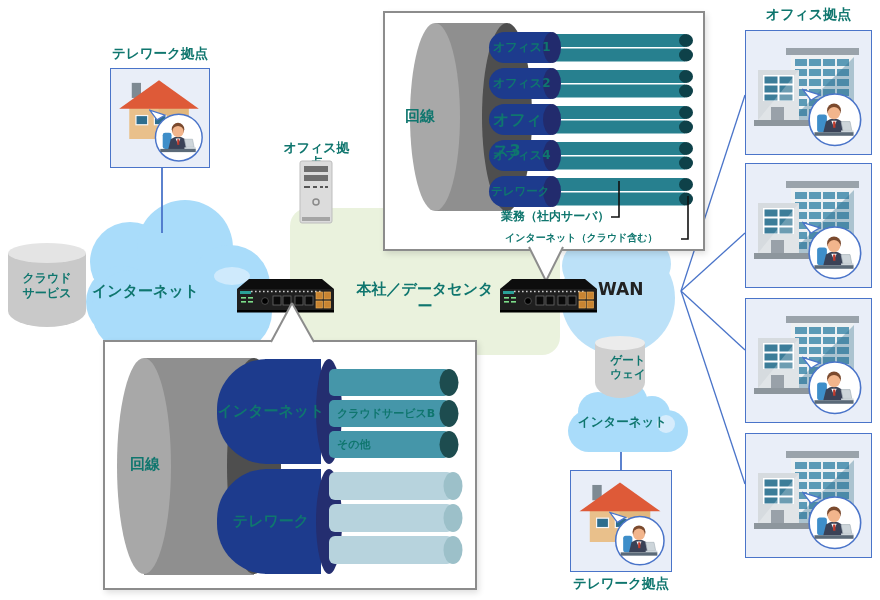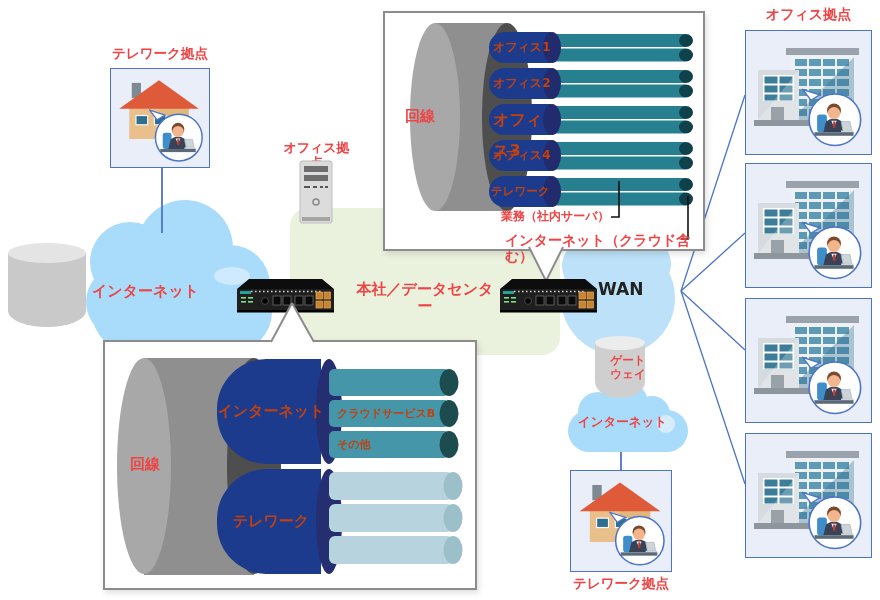--- a/index.html
+++ b/index.html
@@ -1,24 +1,24 @@
 <!DOCTYPE html>
 <html><head>
 <meta charset="utf-8">
 <style>
   html,body{margin:0;padding:0;background:#fff;}
   #canvas{position:relative;width:880px;height:600px;background:#fff;overflow:hidden;
           font-family:"DejaVu Sans","Liberation Sans",sans-serif;color:#111;}
   .abs{position:absolute;}
-  .lbl{position:absolute;font-weight:bold;color:#ef4444;line-height:1.15;}
+  .lbl{position:absolute;font-weight:bold;color:#0f766e;line-height:1.15;}
   .ctr{text-align:center;}
   .panel{position:absolute;background:#fff;border:2px solid #8c8c8c;box-sizing:border-box;
          box-shadow:2px 3px 6px rgba(0,0,0,.12);}
   .site-box{position:absolute;background:#e9eef8;border:1.5px solid #4a74c9;box-sizing:border-box;}
-  .pipe-label{position:absolute;font-weight:bold;color:#c2410c;}
+  .pipe-label{position:absolute;font-weight:bold;color:#0f766e;}
   .cyl-body{position:absolute;background:#c9c9c9;border-radius:0 0 50% 50%/0 0 16px 16px;}
   .cyl-top{position:absolute;border-radius:50%;}
   svg{display:block;}
 </style>
 </head>
 <body>
 
 <div id="canvas">
 
   <div class="abs" style="left:290px;top:208px;width:270px;height:147px;background:#eaf2dd;border-radius:18px;"></div>
@@ -51,20 +51,24 @@
       <circle cx="92" cy="30" r="18"></circle>
       <rect x="8" y="26" width="120" height="42" rx="21"></rect>
     </g>
     <circle cx="106" cy="40" r="9" fill="#d6ecfc"></circle>
   </svg>
   <div class="lbl ctr" style="left:575px;top:415px;width:95px;font-size:12.5px;">インターネット</div>
 
   <div class="abs" style="left:8px;top:243px;width:78px;height:85px;">
     <div class="cyl-body" style="left:0;top:10px;width:78px;height:74px;background:#c9c9c9;"></div>
     <div class="cyl-top" style="left:0;top:0;width:78px;height:20px;background:#e4e4e4;"></div>
+    <div class="lbl ctr" style="left:0;top:28px;width:78px;font-size:12px;line-height:15px;">
+      <div>クラウド</div>
+      <div>サービス</div>
+    </div>
   </div>
 
   <div class="abs" style="left:595px;top:336px;width:50px;height:62px;">
     <div class="cyl-body" style="left:0;top:7px;width:50px;height:55px;background:#cfcfcf;"></div>
     <div class="cyl-top" style="left:0;top:0;width:50px;height:14px;background:#ececec;"></div>
     <div class="lbl ctr" style="left:0;top:17px;width:66px;font-size:11.5px;line-height:14px;">
       <div>ゲート</div>
       <div>ウェイ</div>
     </div>
   </div>
@@ -158,21 +162,21 @@
         <polyline points="296,226 303,226 303,183"></polyline>
       </g>
     </svg>
     <div class="lbl" style="left:20px;top:95px;font-size:15px;">回線</div>
     <div class="pipe-label" style="left:108px;top:19px;width:58px;height:31px;line-height:31px;font-size:12px;">オフィス1</div>
     <div class="pipe-label" style="left:108px;top:55px;width:58px;height:31px;line-height:31px;font-size:12px;">オフィス2</div>
     <div class="pipe-label" style="left:108px;top:91px;width:58px;height:31px;line-height:31px;font-size:16px;">オフィス3</div>
     <div class="pipe-label" style="left:108px;top:127px;width:58px;height:31px;line-height:31px;font-size:12px;">オフィス4</div>
     <div class="pipe-label" style="left:106px;top:163px;width:62px;height:31px;line-height:31px;font-size:11.5px;">テレワーク</div>
     <div class="lbl" style="left:116px;top:197px;font-size:12px;">業務（社内サーバ）</div>
-    <div class="lbl" style="left:120px;top:219px;font-size:14px;">インターネット（クラウド含む）</div>
+    <div class="lbl" style="left:120px;top:219px;font-size:10px;">インターネット（クラウド含む）</div>
   </div>
 
   <svg class="abs" style="left:525px;top:245px;" width="44" height="40" viewBox="0 0 44 40">
     <polygon points="4,2 38,2 21,36" fill="#fff"></polygon>
     <line x1="4" y1="2" x2="21" y2="36" stroke="#8c8c8c" stroke-width="2"></line>
     <line x1="38" y1="2" x2="21" y2="36" stroke="#8c8c8c" stroke-width="2"></line>
   </svg>
 
   <svg class="abs" style="left:237px;top:277px;" width="97" height="40" viewBox="0 0 97 40">
     <polygon points="12,2 85,2 97,12 0,12" fill="#0d0d0d"></polygon>

